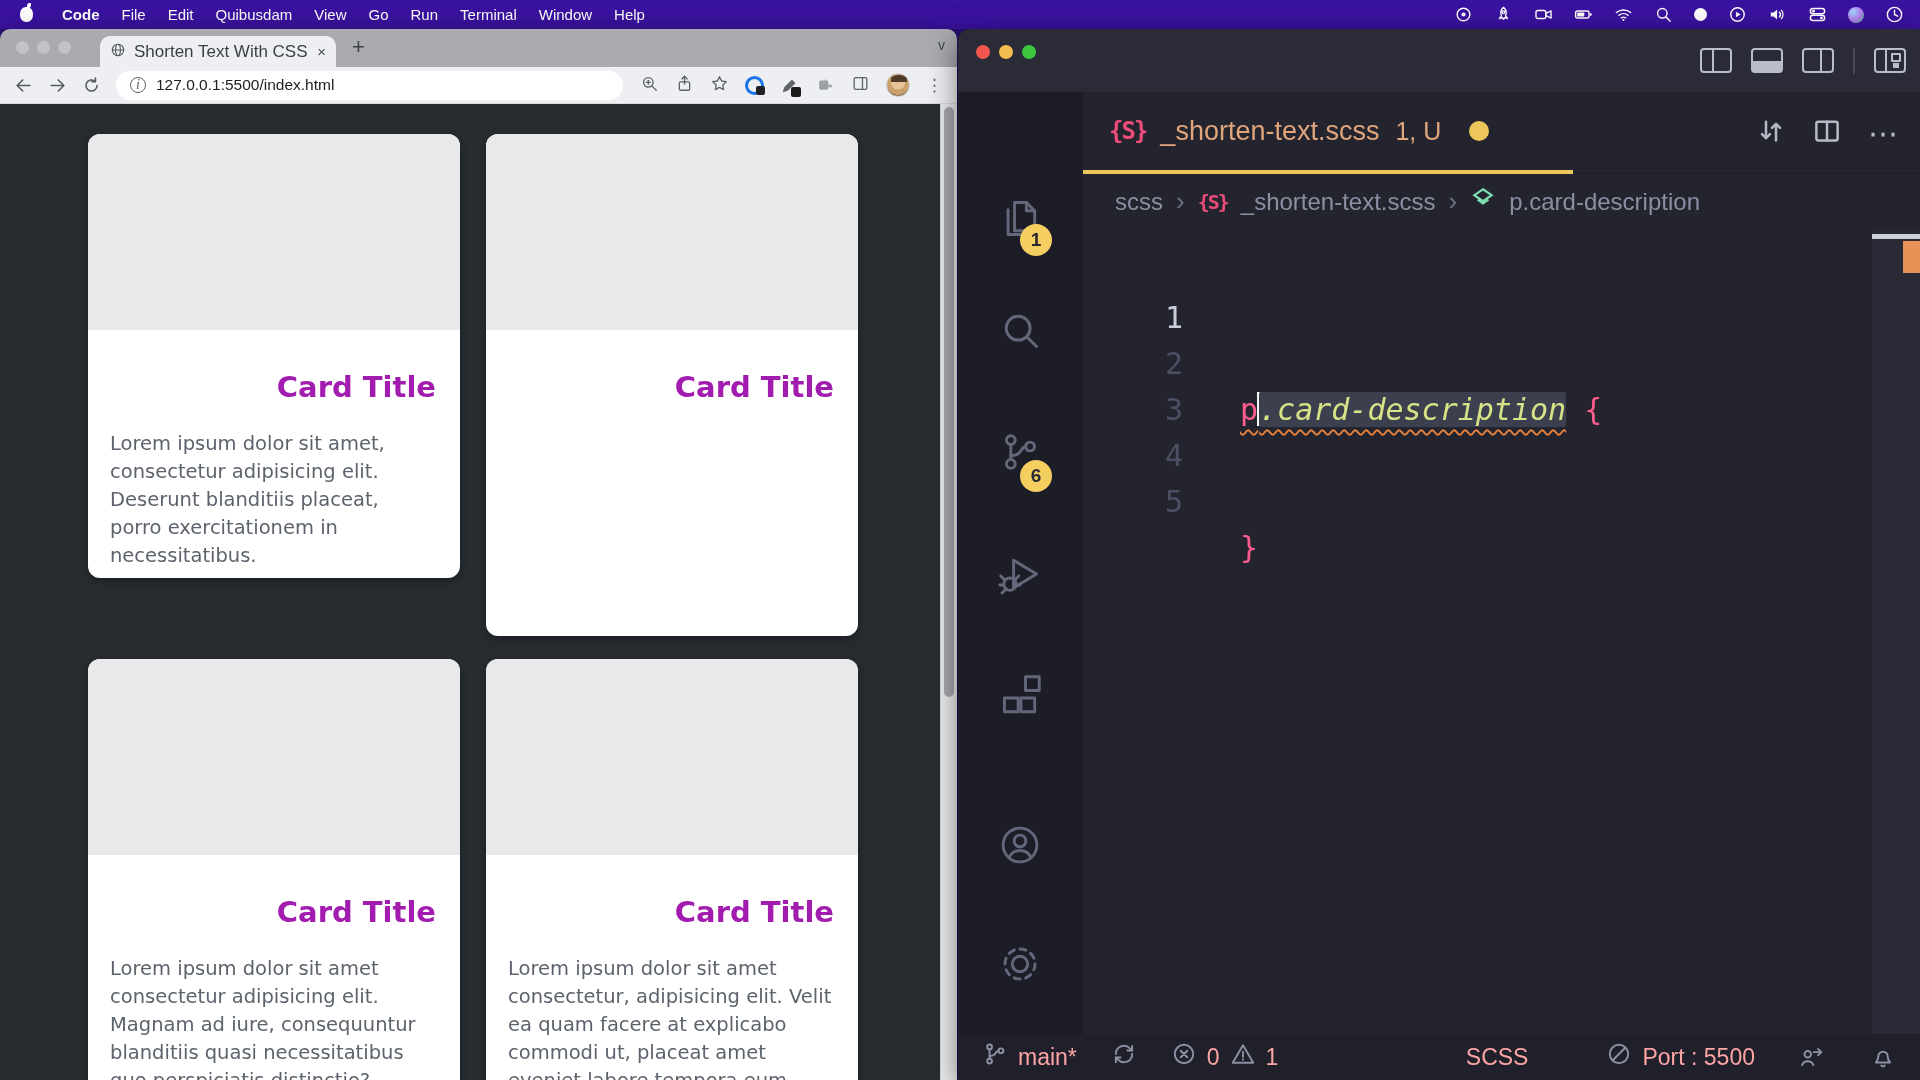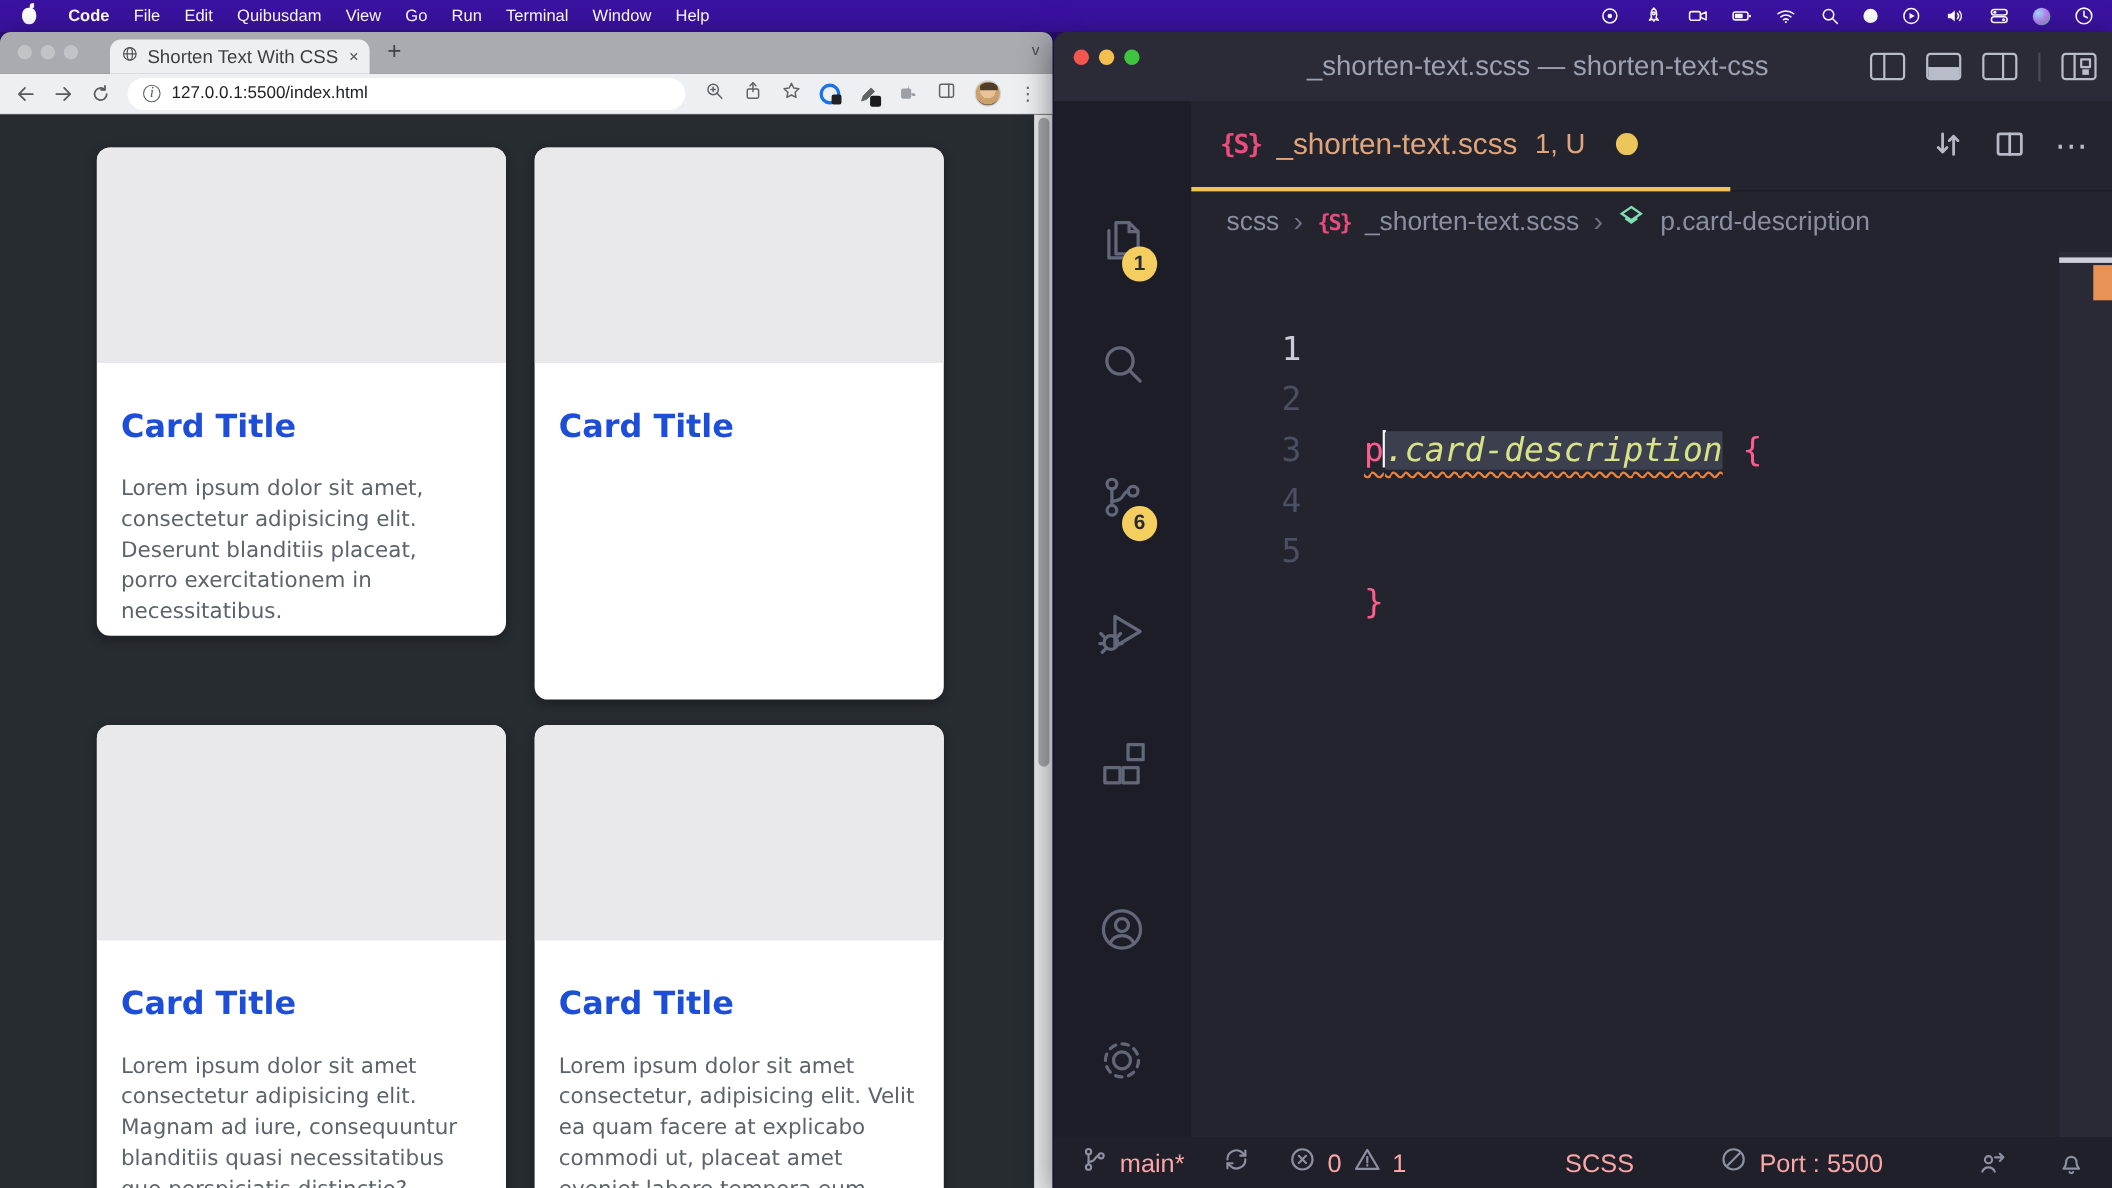--- a/index.html
+++ b/index.html
@@ -46,21 +46,21 @@
   .ext-pick::after { content:""; position:absolute; right:-2px; bottom:-2px; width:10px; height:10px; background:#1b1b1b; border-radius:2px; }
   .ext-puz svg { width:20px; height:20px; fill:#9aa0a6; stroke:none; }
   .avatar { width:24px; height:24px; border-radius:50%; background:radial-gradient(circle at 50% 38%, #e8c39a 0 40%, #caa06b 41% 70%, #8a6f4d 71%); border:1px solid #d0d2d6; position:relative; overflow:hidden; }
   .avatar::before { content:""; position:absolute; left:4px; top:1px; width:16px; height:7px; border-radius:50% 50% 0 0; background:#4e3b28; }
   .kebab { font-size:17px; color:#5f6368; letter-spacing:0; }
 
   .b-content { position:absolute; left:0; top:75px; right:0; bottom:0; background:#272c31; overflow:hidden; font-family:"DejaVu Sans",sans-serif; }
   .card { position:absolute; width:372px; background:#fff; border-radius:12px; overflow:hidden; box-shadow:0 3px 10px rgba(0,0,0,.3); }
   .card-img { height:196px; background:#e9e9eb; }
   .card-body { padding:40px 24px 30px 22px; }
-  .card-title { font-size:29px; font-weight:bold; color:#1d4ed8; }
+  .card-title { font-size:29px; font-weight:bold; color:#a21caf;text-align:right; }
   .card-desc { margin-top:26px; font-size:19.5px; line-height:1.43; color:#5c636c; }
   .c1 { left:88px; top:30px;  height:444px; }
   .c2 { left:486px; top:30px; height:502px; }
   .c3 { left:88px; top:555px;  height:560px; }
   .c4 { left:486px; top:555px; height:560px; }
   .b-scroll { position:absolute; right:0; top:0; bottom:0; width:17px; background:#ecedef; border-left:1px solid #d3d4d7; }
   .b-thumb { position:absolute; left:3px; right:3px; top:3px; height:590px; background:#a7a9ad; border-radius:6px; }
 
   
   .vscode { position:absolute; left:958px; top:29px; width:962px; height:1051px; background:#24242f; border-radius:12px 0 0 0; overflow:hidden; box-shadow:0 8px 30px rgba(0,0,0,.5); }
@@ -112,21 +112,21 @@
   .cursor { display:inline-block; width:3px; height:34px; background:#f5f5f8; vertical-align:-6px; margin:0 -1px; }
   .v-ruler { position:absolute; right:0; top:0; width:48px; bottom:0; background:#2a2a36; }
   .v-ruler-top { position:absolute; left:0; right:0; top:5px; height:5px; background:#cdd0d8; }
   .v-ruler-err { position:absolute; right:0; top:12px; width:17px; height:32px; background:#e89257; }
 
   .v-statusbar { position:absolute; left:0; bottom:0; right:0; height:46px; background:#20202b; display:flex; align-items:center; padding:0 24px; color:#fca5a5; font-size:23px; }
   .sb-group { display:flex; align-items:center; gap:10px; white-space:nowrap; }
   .v-statusbar svg { width:26px; height:26px; stroke:#8b90a2; fill:none; stroke-width:1.8; stroke-linecap:round; stroke-linejoin:round; }
   .sb-gap34 { margin-left:34px; }
   .sb-lang { margin-left:auto; margin-right:78px; }
-  .sb-port { margin-right:86px; }
+  .sb-port { margin-right:43px; }
   .sb-feedback { margin-right:46px; }
 </style>
 </head>
 <body>
 
 <div class="stage">
 
   <div class="menubar">
     <div class="mb-left">
       <span class="apple"></span>
@@ -322,21 +322,20 @@
     </div>
   </div>
 
   <div class="vscode">
     <div class="v-titlebar">
       <div class="v-lights">
         <span class="v-light vl-r"></span>
         <span class="v-light vl-y"></span>
         <span class="v-light vl-g"></span>
       </div>
-      <div class="v-title">_shorten-text.scss — shorten-text-css</div>
       <div class="v-layouts">
         <span class="lay lay-left"></span>
         <span class="lay lay-bottom"></span>
         <span class="lay lay-right"></span>
         <span class="v-laydiv"></span>
         <span class="lay-custom"></span>
       </div>
     </div>
 
     <div class="v-activitybar">

